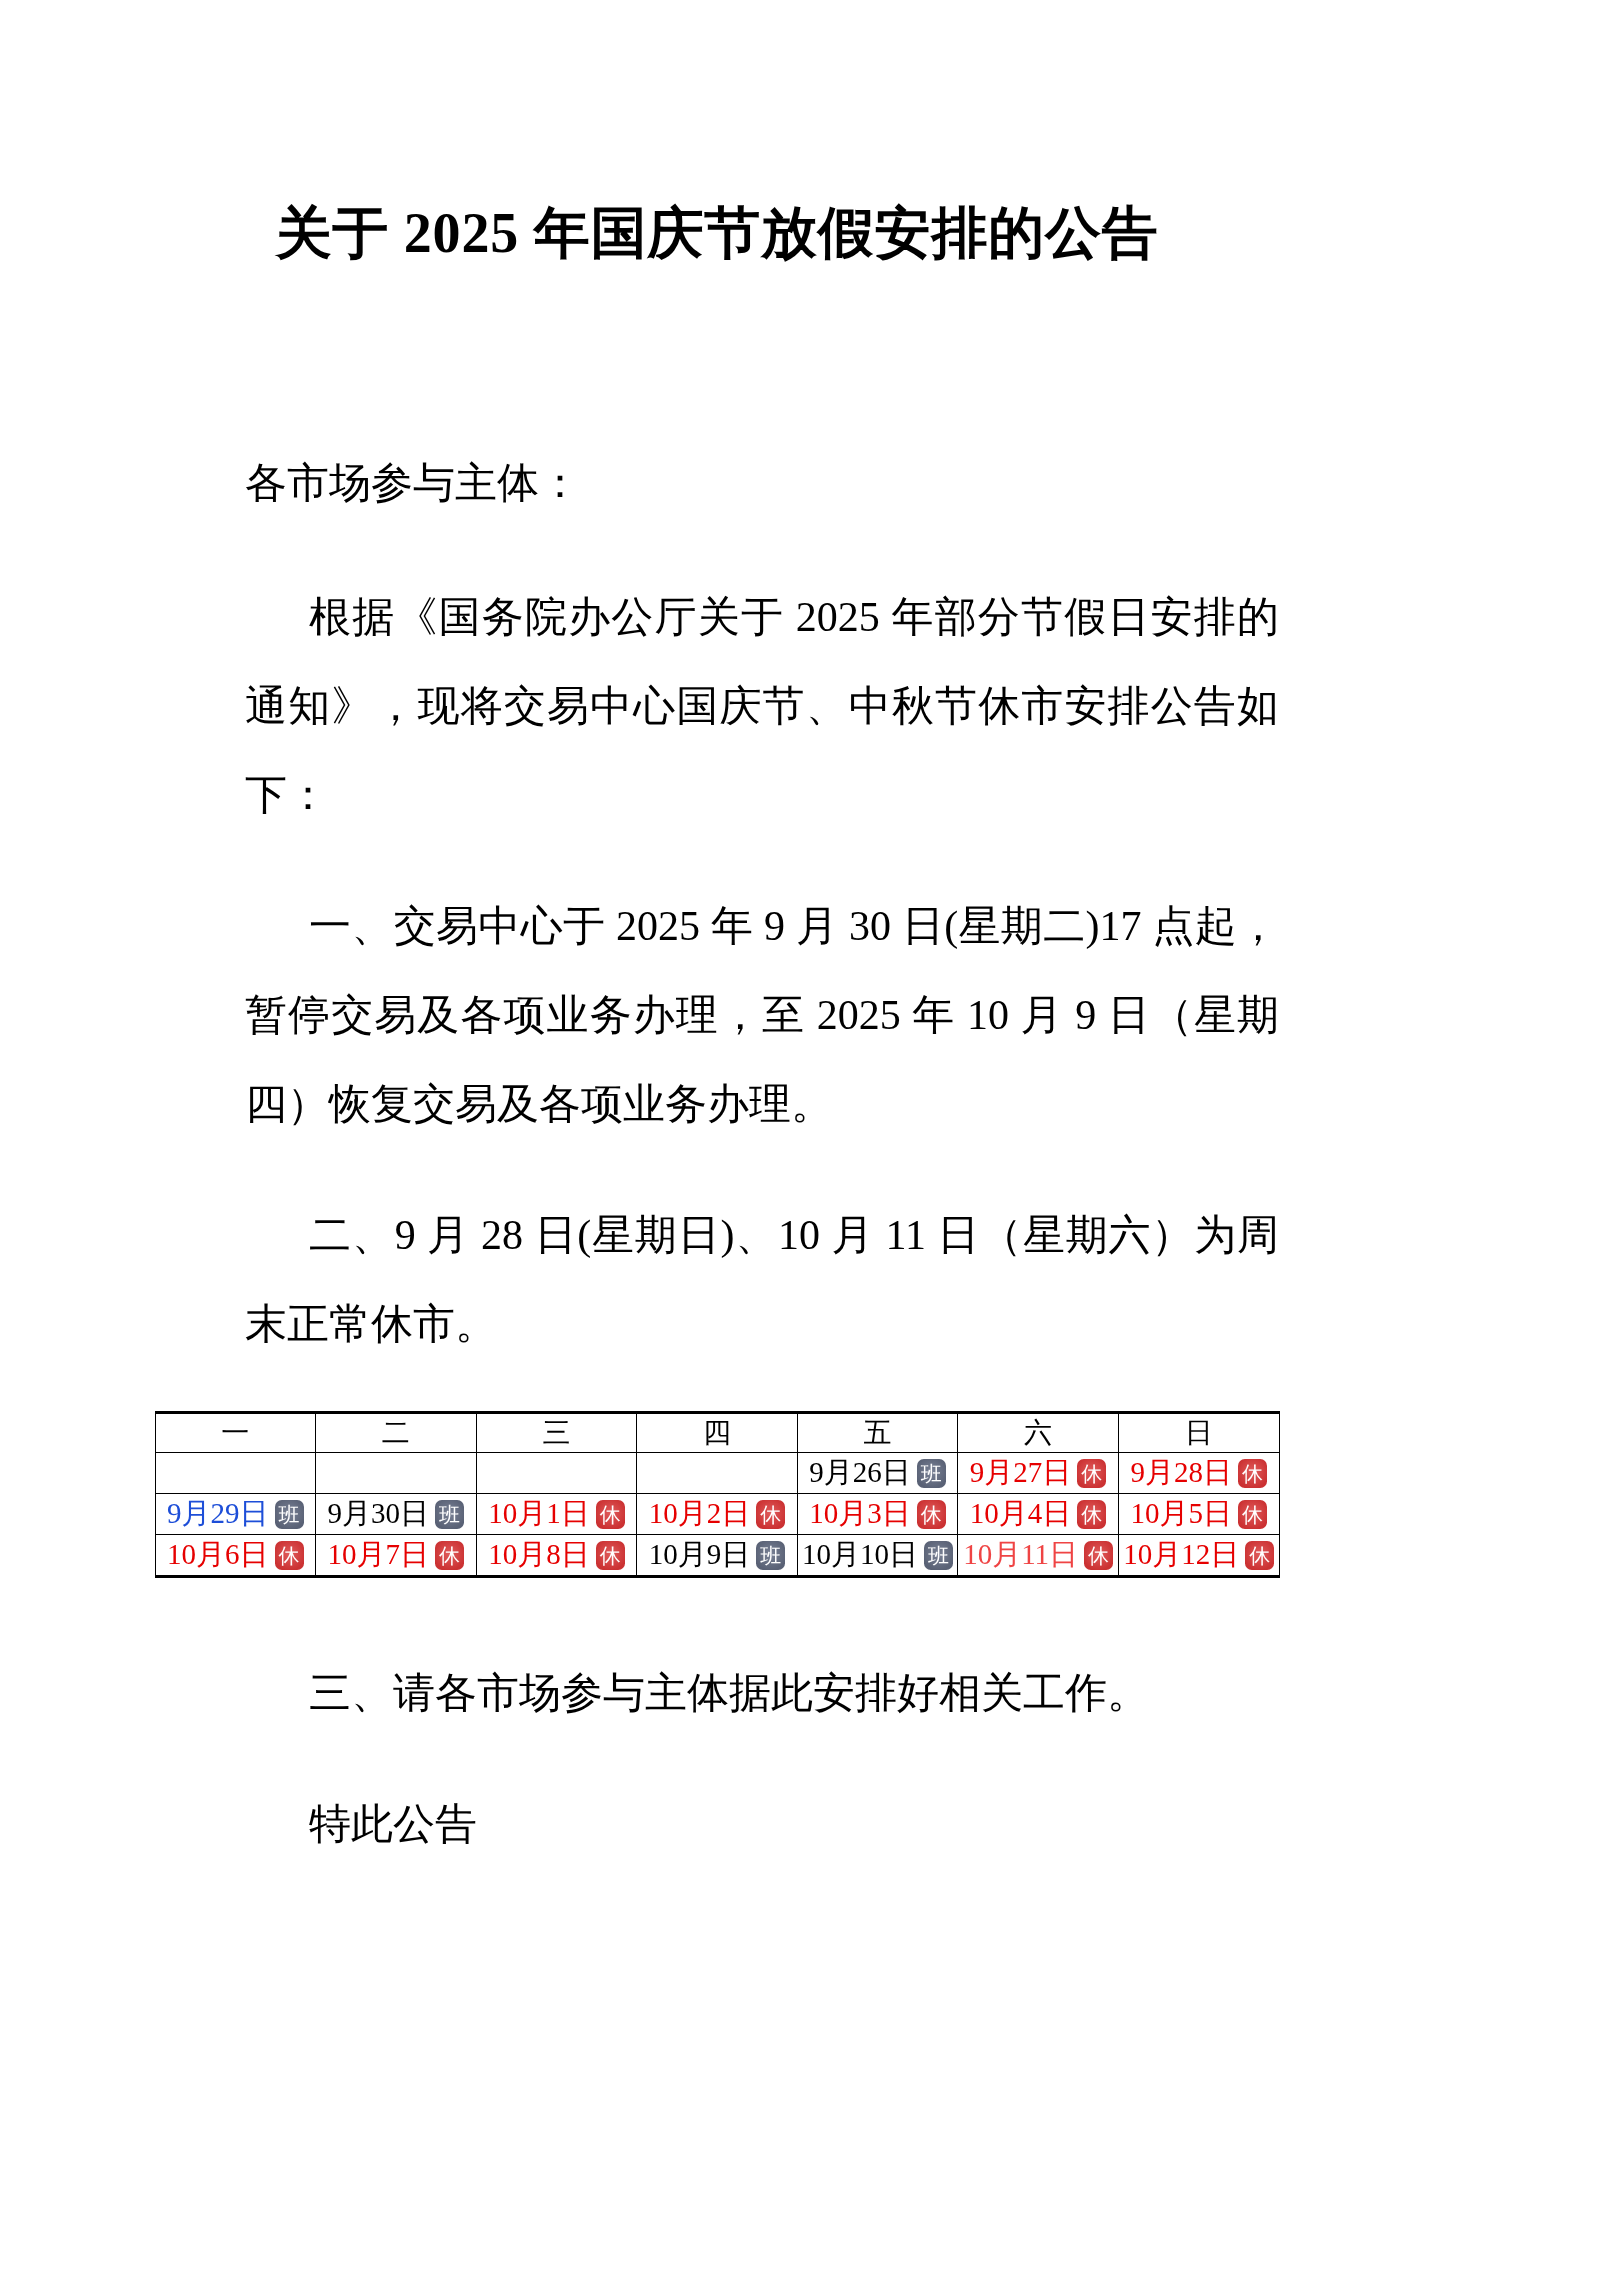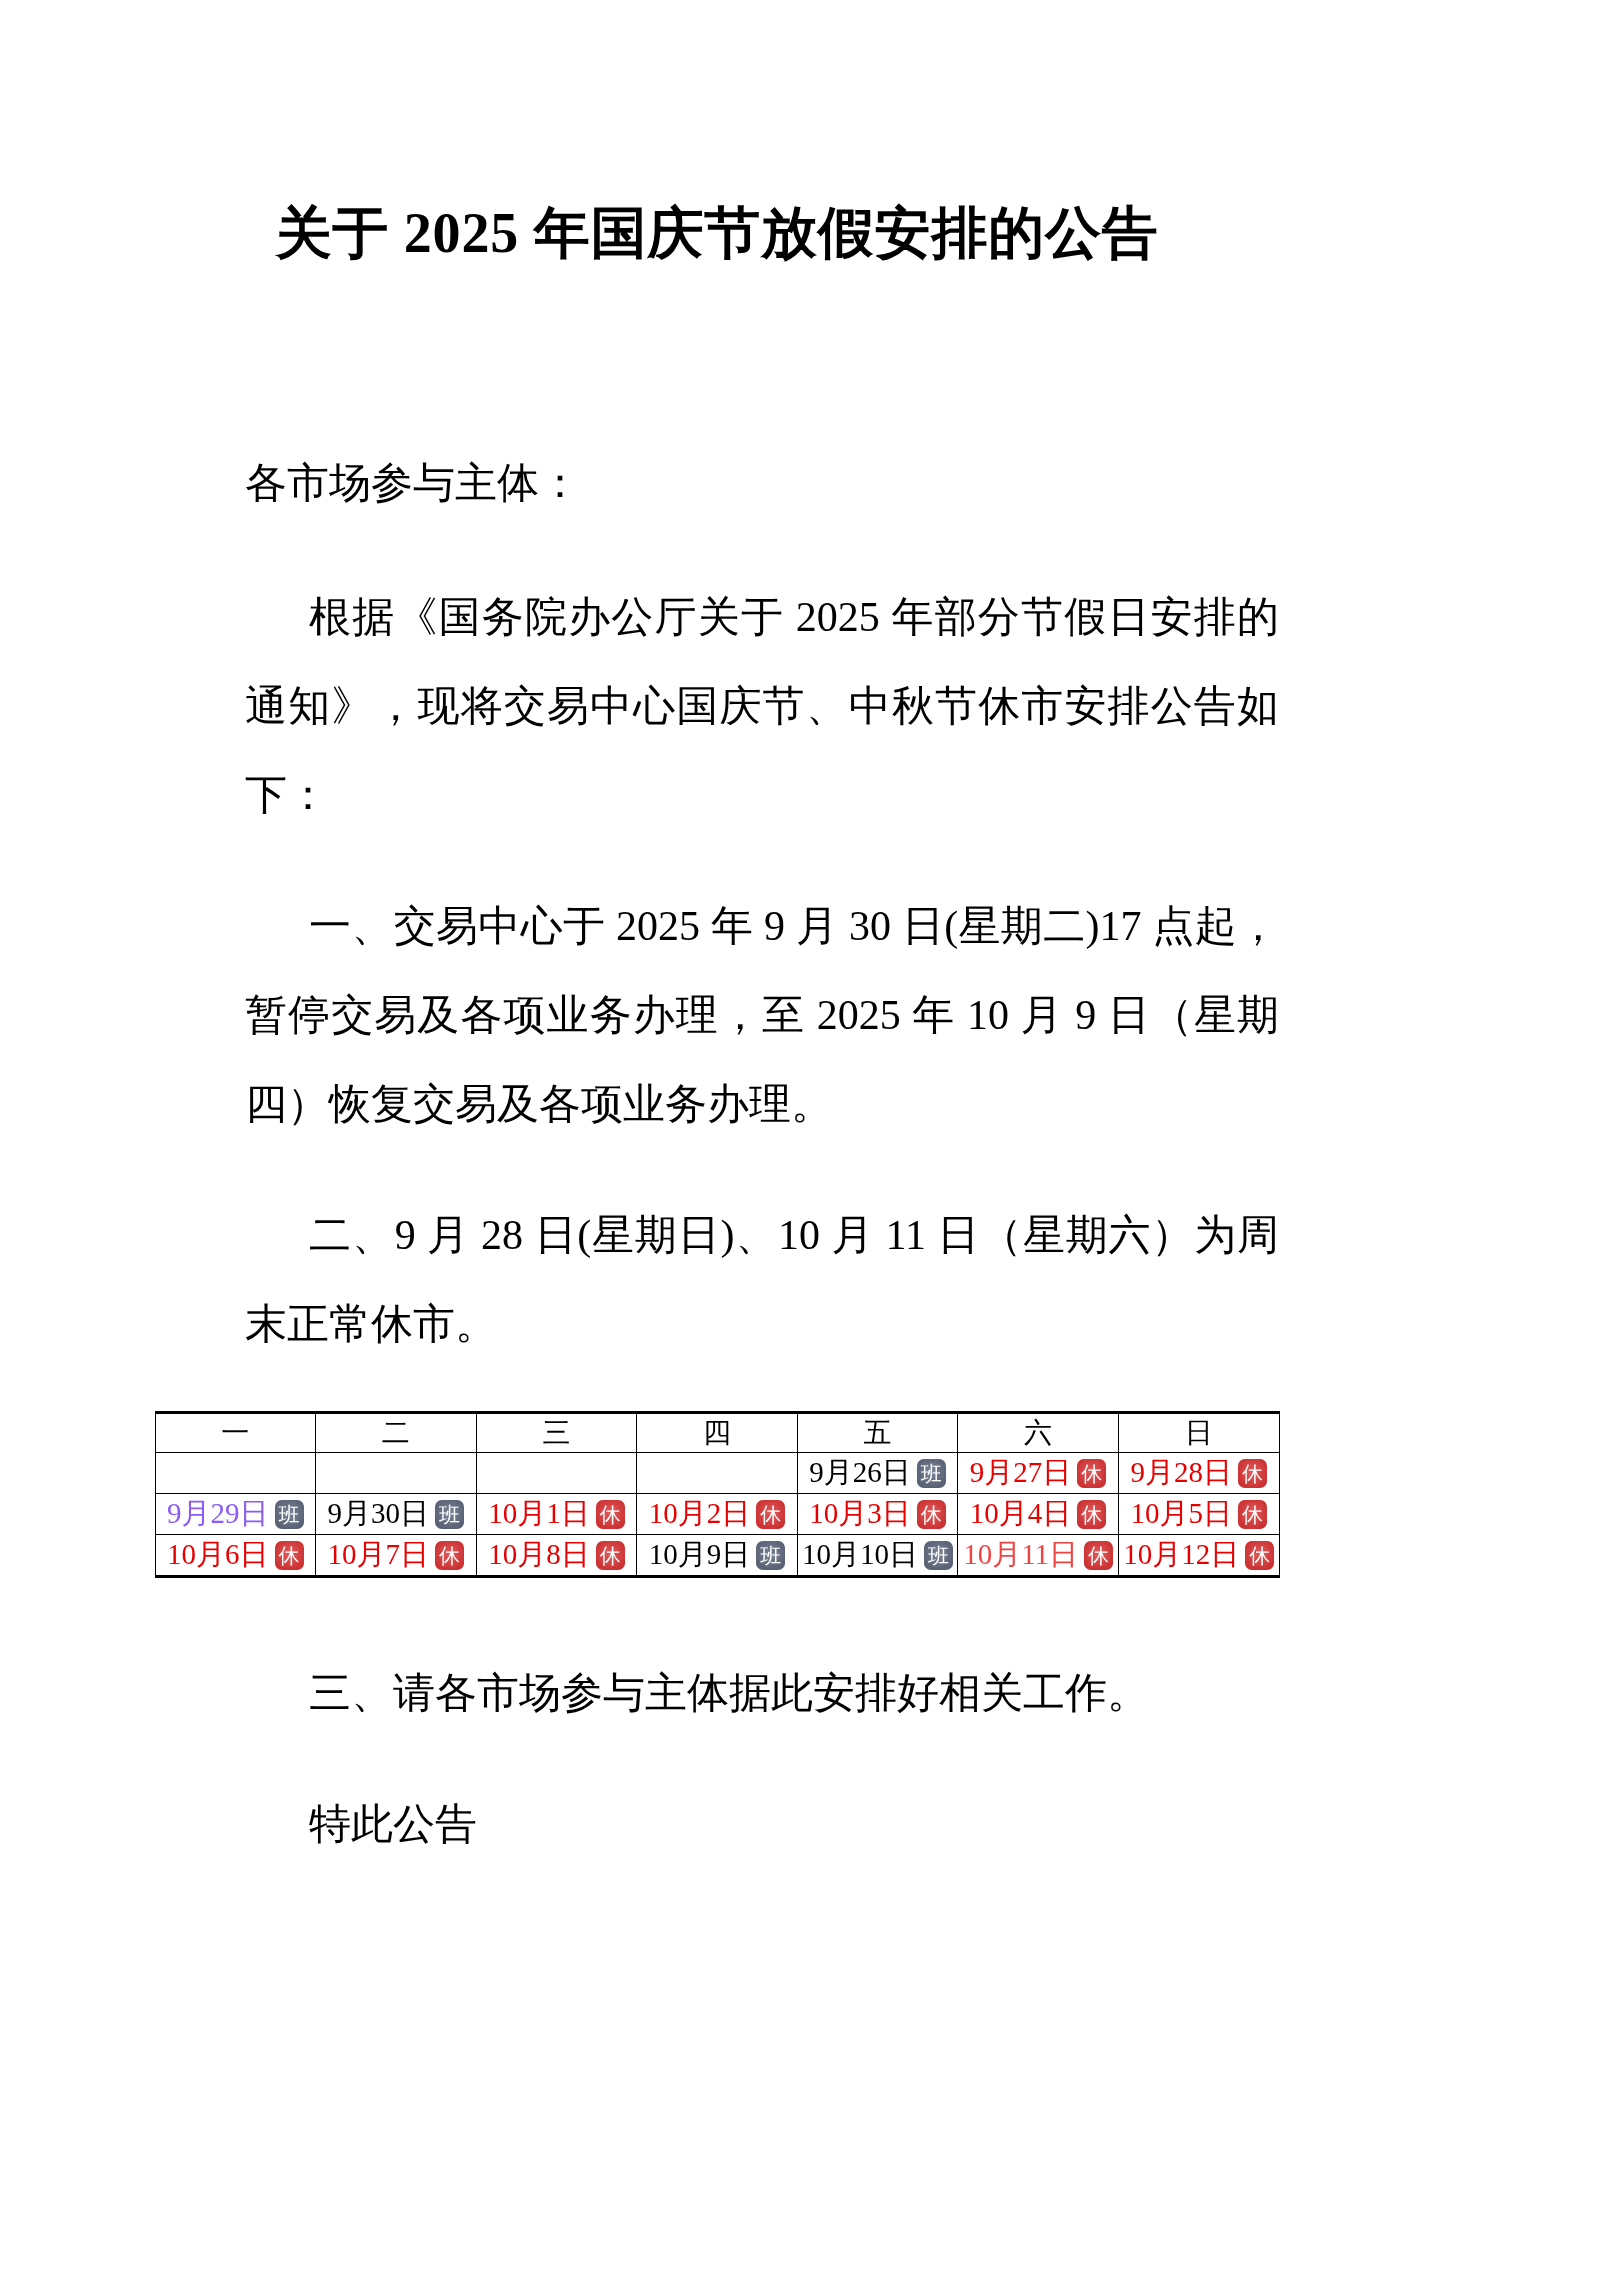--- a/index.html
+++ b/index.html
@@ -118,21 +118,21 @@
         <tr>
           <td></td>
           <td></td>
           <td></td>
           <td></td>
           <td><span class="cal-date work" style="color: rgb(0, 0, 0);">9月26日</span><span class="cal-badge work">班</span></td>
           <td><span class="cal-date rest" style="color: rgb(230, 0, 0);">9月27日</span><span class="cal-badge rest">休</span></td>
           <td><span class="cal-date rest" style="color: rgb(230, 0, 0); font-family: Liberation Serif, serif;">9月28日</span><span class="cal-badge rest">休</span></td>
         </tr>
         <tr>
-          <td><span class="cal-date work" style="color: #8b5cf6;">9月29日</span><span class="cal-badge work">班</span></td>
+          <td><span class="cal-date work" style="color: #1d4ed8;">9月29日</span><span class="cal-badge work">班</span></td>
           <td><span class="cal-date work" style="color: rgb(0, 0, 0);">9月30日</span><span class="cal-badge work">班</span></td>
           <td><span class="cal-date rest" style="color: rgb(230, 0, 0);">10月1日</span><span class="cal-badge rest">休</span></td>
           <td><span class="cal-date rest" style="color: rgb(230, 0, 0);">10月2日</span><span class="cal-badge rest">休</span></td>
           <td><span class="cal-date rest" style="color: rgb(230, 0, 0);">10月3日</span><span class="cal-badge rest">休</span></td>
           <td><span class="cal-date rest" style="color: rgb(230, 0, 0);">10月4日</span><span class="cal-badge rest">休</span></td>
           <td><span class="cal-date rest" style="color: rgb(230, 0, 0);">10月5日</span><span class="cal-badge rest">休</span></td>
         </tr>
         <tr>
           <td><span class="cal-date rest" style="color: rgb(230, 0, 0);">10月6日</span><span class="cal-badge rest">休</span></td>
           <td><span class="cal-date rest" style="color: rgb(230, 0, 0);">10月7日</span><span class="cal-badge rest">休</span></td>

